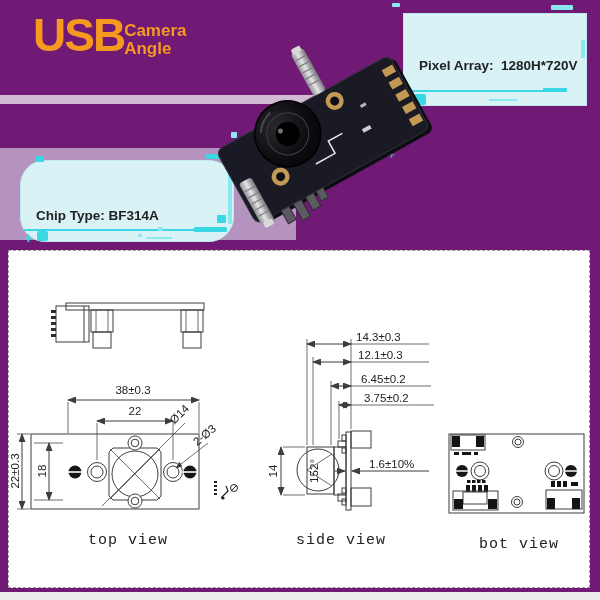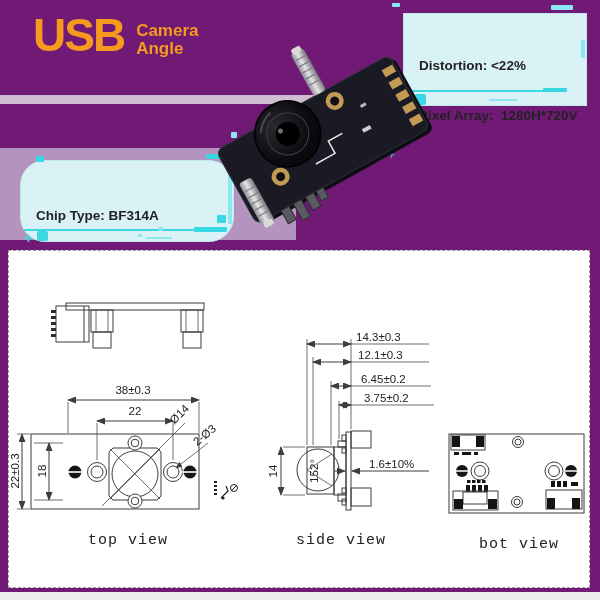--- a/index.html
+++ b/index.html
@@ -1,21 +1,21 @@
 <!DOCTYPE html>
 <html><head>
 <meta charset="utf-8">
 <style>
   html,body{margin:0;padding:0;background:#fff;}
   #stage{position:relative;width:600px;height:600px;background:#701a75;overflow:hidden;
          font-family:"Liberation Sans",sans-serif;}
   
   .logo{position:absolute;left:33px;top:12px;display:flex;align-items:flex-start;}
   .logo-main{font-size:46px;font-weight:800;color:#f59a1f;letter-spacing:-2px;line-height:1;}
-  .logo-sub{margin-left:12px;margin-top:10px;font-size:17px;font-weight:700;color:#f59a1f;line-height:1.08;}
+  .logo-sub{margin-top:10px;font-size:17px;font-weight:700;color:#f59a1f;line-height:1.08;}
   
   .spec-box{position:absolute;background:#d9f2f6;border:1px solid #bfe9ef;
             color:#222;font-size:13.5px;font-weight:600;white-space:pre;}
   .spec-line{padding-left:15px;line-height:20px;}
   #spec-right{left:403px;top:13px;width:182px;height:79px;padding-top:12px;}
   #spec-left{left:20px;top:160px;width:212px;height:68px;padding-top:12px;border-radius:25px;}
   #spec-left .spec-line{line-height:25px;}
   
   .deco{position:absolute;}
   .deco-sq{background:#3ad8e4;border-radius:1px;}
@@ -46,21 +46,20 @@
 
   <div class="logo">
     <div class="logo-main">USB</div>
     <div class="logo-sub">
       <div>Camera</div>
       <div>Angle</div>
     </div>
   </div>
 
   <div class="spec-box" id="spec-right">
-    <div class="spec-line">Distortion: &lt;22%</div>
     <div class="spec-line">Pixel Array:  1280H*720V</div>
   </div>
 
   <div class="deco deco-sq lite" style="left:392px;top:3px;width:8px;height:4px;"></div>
   <div class="deco deco-sq lite" style="left:551px;top:5px;width:22px;height:5px;"></div>
   <div class="deco deco-sq" style="left:392px;top:81px;width:10px;height:9px;"></div>
   <div class="deco deco-line" style="left:402px;top:90px;width:158px;height:2px;"></div>
   <div class="deco deco-sq" style="left:543px;top:88px;width:24px;height:4px;"></div>
   <div class="deco deco-plus" style="left:390px;top:94px;">+</div>
   <div class="deco deco-sq" style="left:414px;top:94px;width:12px;height:11px;border-radius:2px;"></div>

